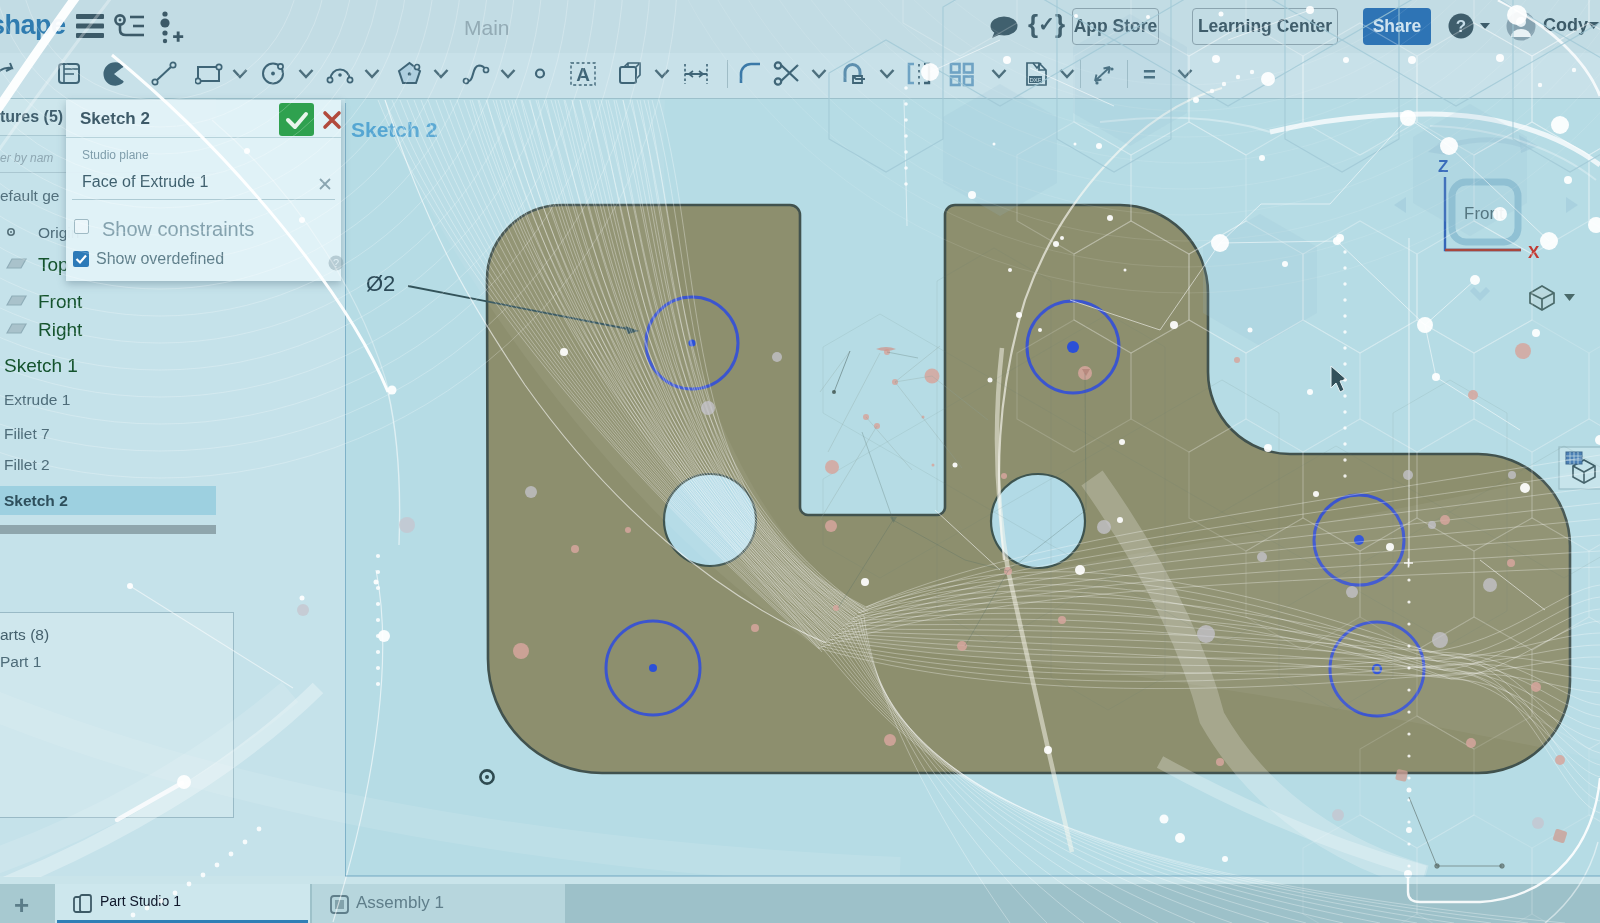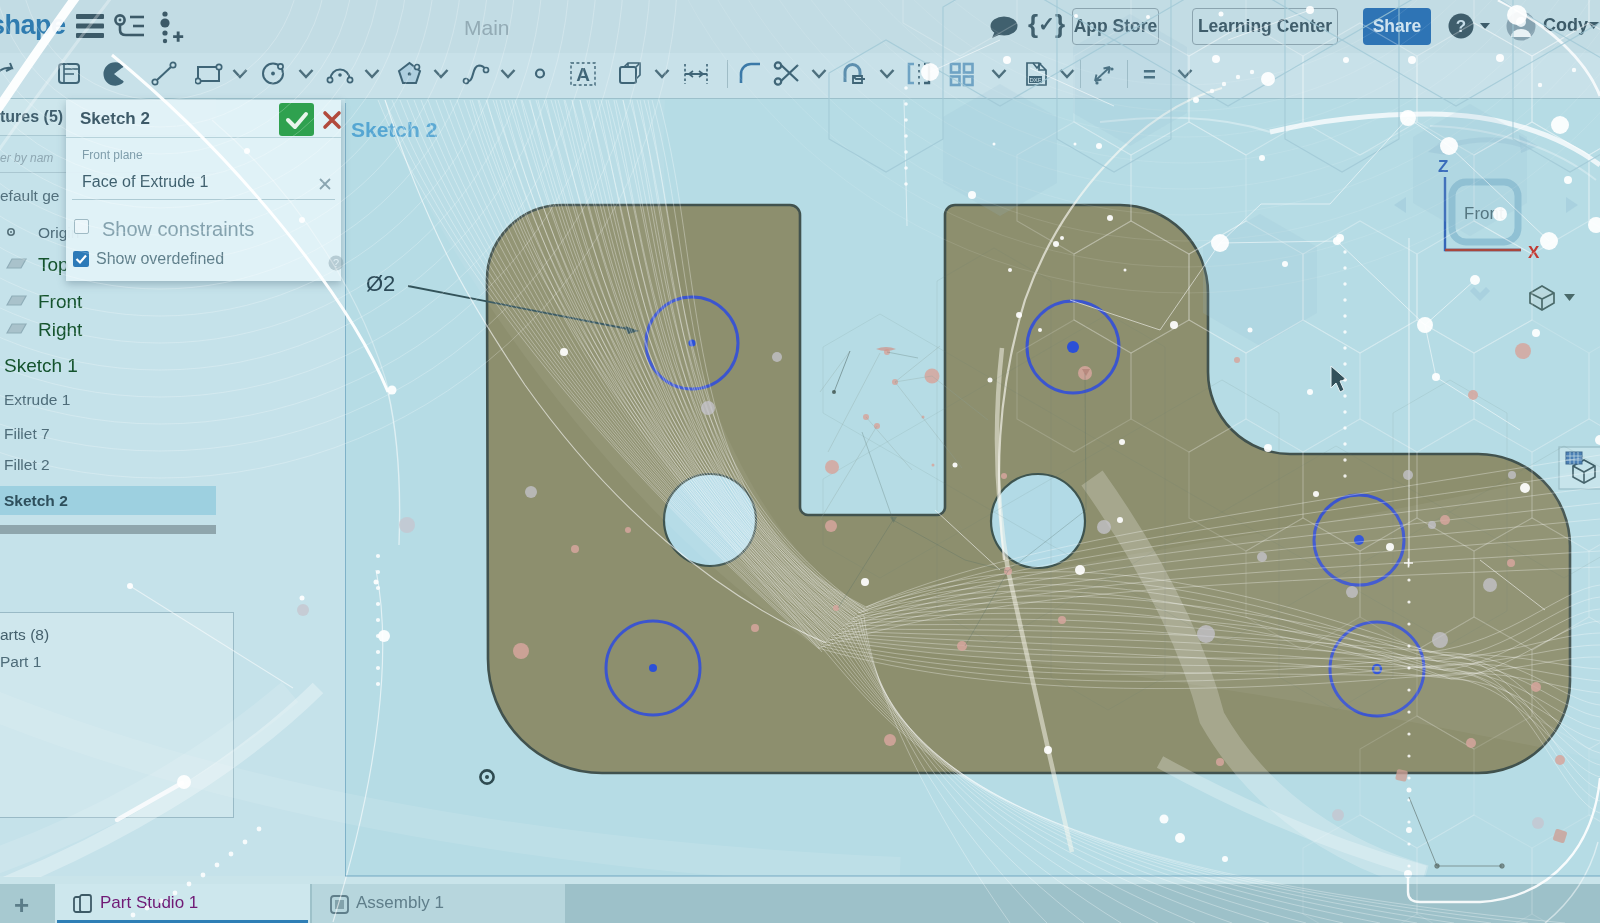--- a/index.html
+++ b/index.html
@@ -288,21 +288,21 @@
 </svg>
 <div class="abs" style="left:66px;top:100px;width:275px;height:181px;background:rgba(225,242,248,0.95);box-shadow:0 3px 8px rgba(90,120,135,0.45)">
 <div class="abs" style="left:14px;top:9px;font-size:17px;font-weight:bold;color:#3d5a68">Sketch 2</div>
 <div class="abs" style="left:213px;top:3px;width:35px;height:33px;background:#2fa14f;border-radius:3px"><svg width="35" height="33">
           <path d="M9 17 l7 7 l11 -13" stroke="#e8f5ec" stroke-width="4" fill="none" stroke-linecap="round" stroke-linejoin="round"></path>
         </svg></div>
 <svg class="abs" style="left:256px;top:10px" width="20" height="20">
         <path d="M3 3 L17 17 M17 3 L3 17" stroke="#b14a3c" stroke-width="3.6" stroke-linecap="round"></path>
       </svg>
 <div class="abs" style="left:0;top:37px;width:275px;height:1px;background:#b7d3db"></div>
-<div class="abs" style="left:16px;top:48px;font-size:12px;color:#7f9dab">Front plane</div>
+<div class="abs" style="left:16px;top:48px;font-size:12px;color:#7f9dab">Studio plane</div>
 <div class="abs" style="left:16px;top:73px;font-size:16px;color:#3f606e">Face of Extrude 1</div>
 <svg class="abs" style="left:252px;top:77px" width="14" height="14">
         <path d="M2 2 L12 12 M12 2 L2 12" stroke="#8aa5b0" stroke-width="1.8"></path>
       </svg>
 <div class="abs" style="left:6px;top:99px;width:263px;height:1px;background:#adcad3"></div>
 <div class="abs" style="left:8px;top:119px;width:15px;height:15px;border:1.5px solid #9fbac4;border-radius:2px;background:rgba(255,255,255,0.35)"></div>
 <div class="abs" style="left:36px;top:118px;font-size:20px;color:#84a2ae">Show constraints</div>
 <div class="abs" style="left:7px;top:151px;width:16px;height:16px;background:#2c7ab8;border-radius:2px"><svg width="16" height="16">
           <path d="M3.5 8 l3.5 3.5 l6 -7" stroke="#fff" stroke-width="2.2" fill="none"></path>
         </svg></div>
@@ -314,21 +314,21 @@
 </div>
 <div id="strip"></div>
 <div id="tabbar">
 <div class="abs" style="left:0;top:0;width:55px;height:39px;background:#a7c9d0"></div>
 <div class="abs" style="left:14px;top:6px;font-size:26px;color:#5b7d89;font-weight:bold">+</div>
 <div class="abs" style="left:55px;top:0;width:255px;height:39px;background:#cde7ed"></div>
 <svg class="abs" style="left:72px;top:9px" width="24" height="22" fill="none" stroke="#3d5a66" stroke-width="1.8">
         <rect x="2" y="4" width="11" height="15" rx="2"></rect>
         <rect x="8" y="2" width="11" height="17" rx="2" fill="#cde7ed"></rect>
       </svg>
-<div class="abs" style="left:100px;top:9px;font-size:17px;color:#701a75">Part Studio 1</div>
+<div class="abs" style="left:100px;top:9px;font-size:14px;color:#0f172a">Part Studio 1</div>
 <div class="abs" style="left:57px;top:36px;width:251px;height:3px;background:#2f7fb6"></div>
 <div class="abs" style="left:312px;top:0;width:253px;height:39px;background:#b7d6dd"></div>
 <svg class="abs" style="left:328px;top:9px" width="24" height="22" fill="none" stroke="#5f7e8a" stroke-width="1.8">
         <rect x="3" y="3" width="17" height="17" rx="3"></rect>
         <rect x="7" y="7" width="9" height="9" fill="#5f7e8a" stroke="none" opacity="0.6"></rect>
       </svg>
 <div class="abs" style="left:356px;top:9px;font-size:17px;color:#5f7e8a">Assembly 1</div>
 </div>
 <svg class="abs" style="left:0;top:0;pointer-events:none" width="1600" height="923">
 <g fill="none" stroke="rgba(255,255,255,0.24)" stroke-width="1">

